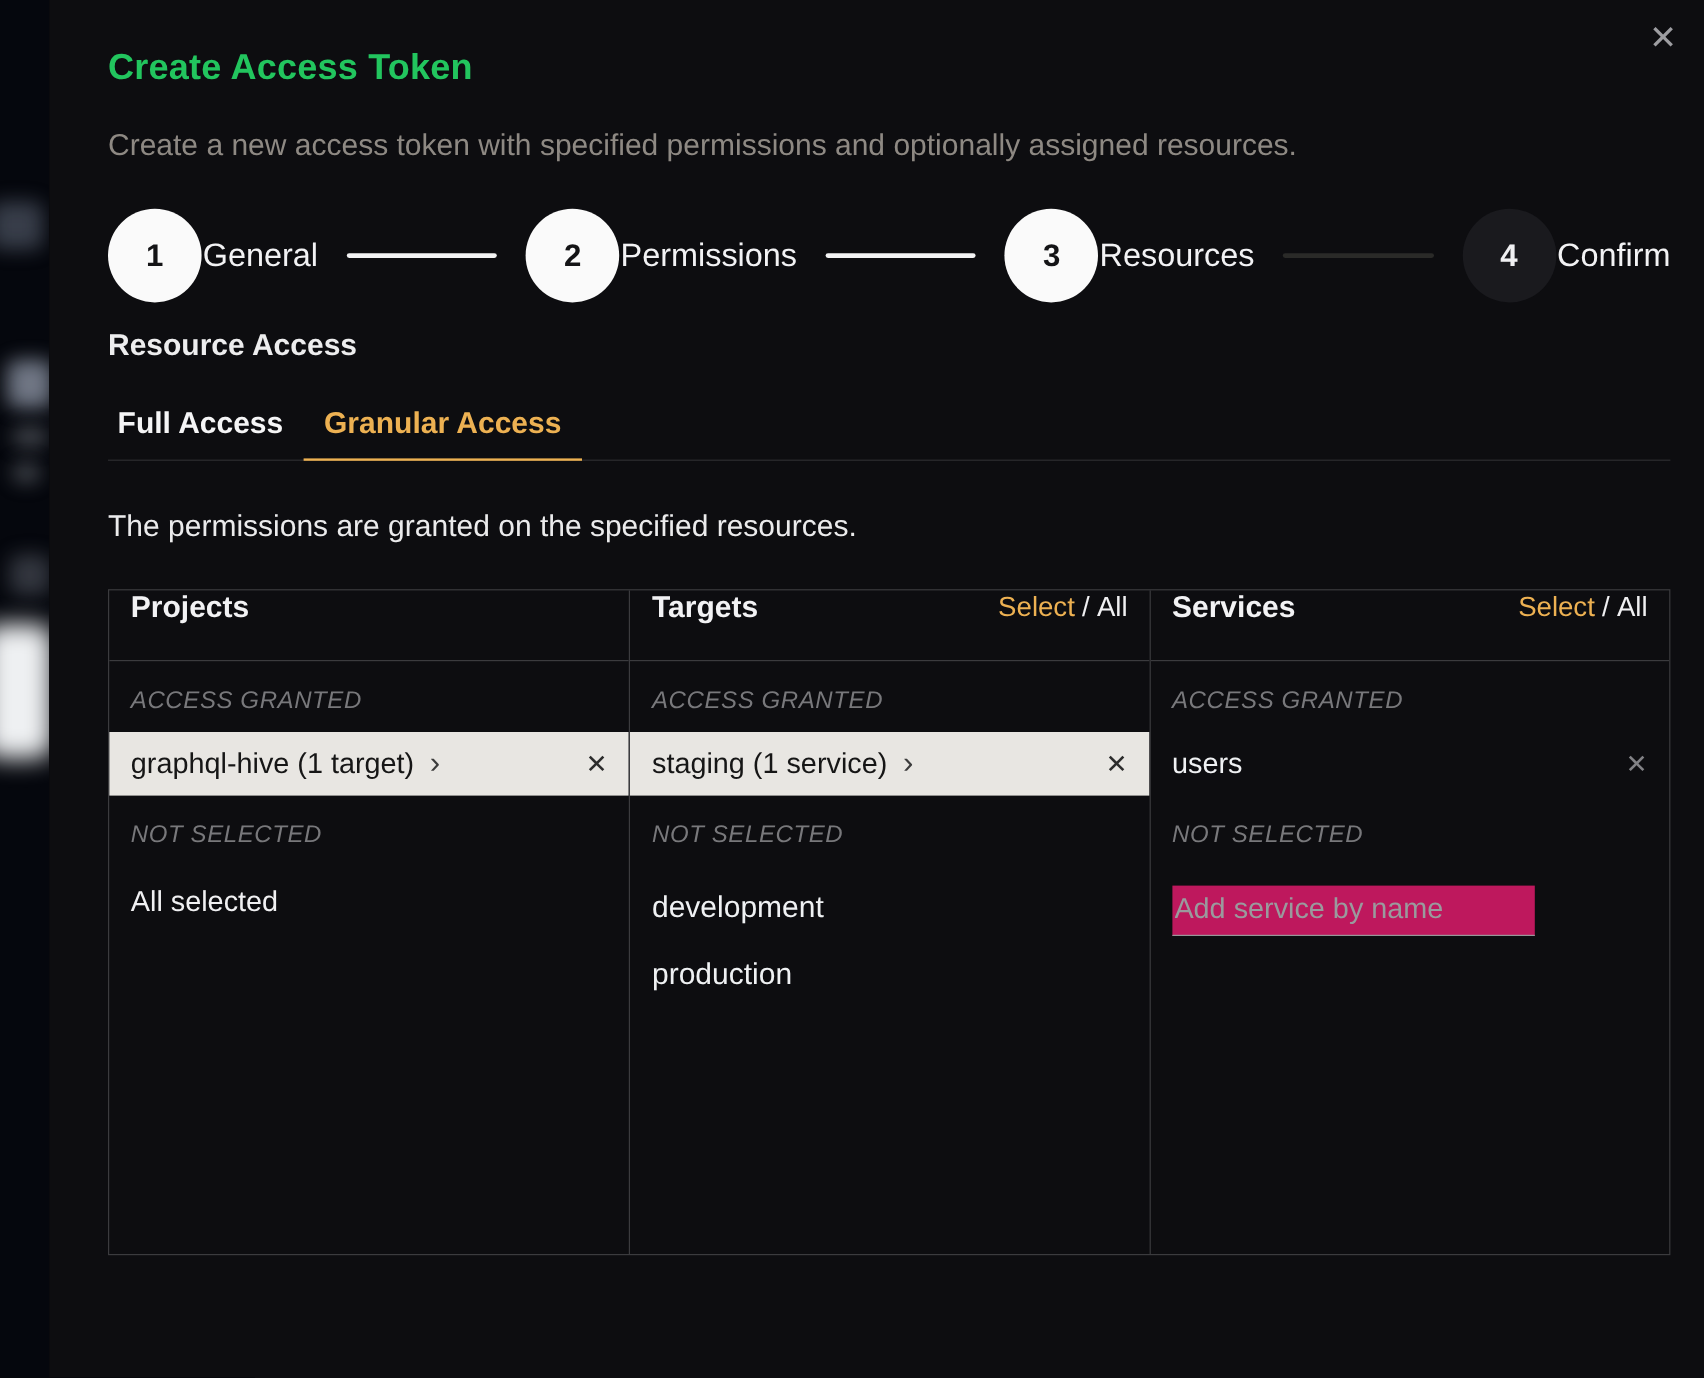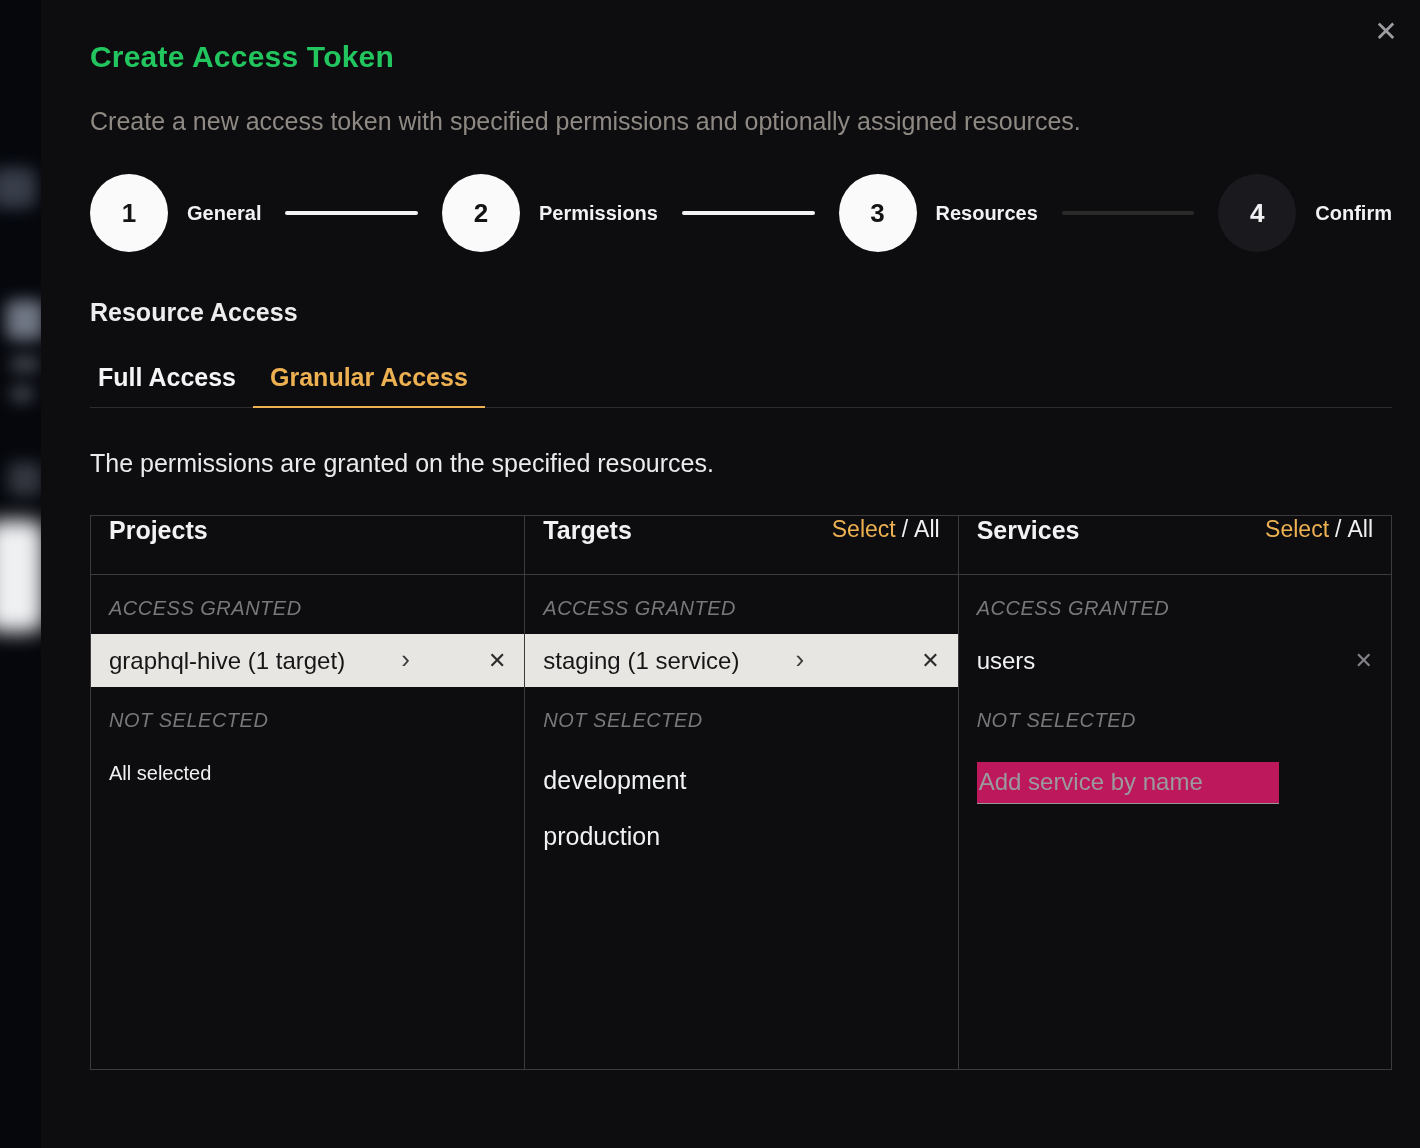--- a/index.html
+++ b/index.html
@@ -42,25 +42,25 @@
   .modal-subtitle{margin-top:32px;font-size:25px;color:#8e8983;line-height:30px;}
 
   .stepper{margin-top:38px;display:flex;align-items:center;}
   .step{display:flex;align-items:center;cursor:pointer;}
   .step-circle{
     width:78px;height:78px;border-radius:50%;background:#fafafa;color:#141416;
     font-size:26px;font-weight:700;display:flex;align-items:center;justify-content:center;
     flex:0 0 78px;
   }
   .step.upcoming .step-circle{background:#1a1a1e;color:#f0f0f2;font-weight:600;}
-  .step-label{margin-left:19px;font-size:20px;font-weight:700;color:#f2f2f4;white-space:nowrap;}
+  .step-label{margin-left:1px;font-size:27px;font-weight:400;color:#f2f2f4;white-space:nowrap;}
   .connector{flex:1;height:4px;background:#f3f3f4;margin:0 24px;border-radius:2px;}
   .connector.upcoming{background:#2a2a28;}
 
-  .section-heading{margin-top:46px;font-size:25px;font-weight:600;color:#ededee;}
+  .section-heading{margin-top:22px;font-size:25px;font-weight:600;color:#ededee;}
 
   .tabs{margin-top:24px;display:flex;border-bottom:1px solid #2d2d30;}
   .tab{
     padding:12px 17px 14px;font-size:25px;font-weight:700;color:#f5f5f6;cursor:pointer;
     border-bottom:2px solid transparent;margin-bottom:-1px;
   }
   .tab:first-child{padding-left:8px;}
   .tab.active{color:var(--accent);border-bottom-color:var(--accent);}
 
   .table-desc{margin-top:41px;font-size:25px;color:#ebebec;}
@@ -77,28 +77,28 @@
     display:flex;justify-content:space-between;padding:0 18px;
   }
   .col-title{font-size:25px;font-weight:700;color:#f2f2f4;}
   .select-all{font-size:23px;color:#f0f0f2;white-space:nowrap;}
   .select-all .select-link{color:var(--accent);cursor:pointer;}
   .select-all .sep{margin:0 6px;color:#f0f0f2;}
   .select-all .all-link{color:#f0f0f2;cursor:pointer;}
 
   .sec-label{padding:22px 18px 14px;font-size:20px;color:var(--muted);letter-spacing:.5px;font-style:italic;}
   .row{
-    height:53px;display:flex;align-items:center;padding:0 18px;font-size:24px;cursor:pointer;gap:43px;
+    height:53px;display:flex;align-items:center;padding:0 18px;font-size:24px;cursor:pointer;
   }
   .row.selected{background:var(--row-highlight);color:#161616;}
   .row.plain{color:#eff1f3;}
   .row .chev{margin-left:13px;font-size:26px;line-height:1;color:#3c3c3c;transform:translateY(-2px);}
   .row .remove{margin-left:auto;font-size:22px;cursor:pointer;color:#2c2c2c;}
   .row.plain .remove{color:#828286;}
-  .note{padding:16px 18px;font-size:20px;color:#f0f0f2;}
+  .note{padding:16px 18px;font-size:24px;color:#f0f0f2;}
   .item-row{height:56px;display:flex;align-items:center;padding:0 18px;font-size:25px;color:#eff1f3;cursor:pointer;}
   .items{margin-top:6px;}
   .service-input{
     display:block;margin:16px 18px 0;width:302px;height:42px;
     background:#be185d;border:none;border-bottom:1px solid #97979a;
     color:#c9c9cb;font-size:24px;padding:0 8px 2px 2px;
     font-family:"Liberation Sans",sans-serif;outline:none;
   }
   .service-input::placeholder{color:#9a9a9d;}
 

